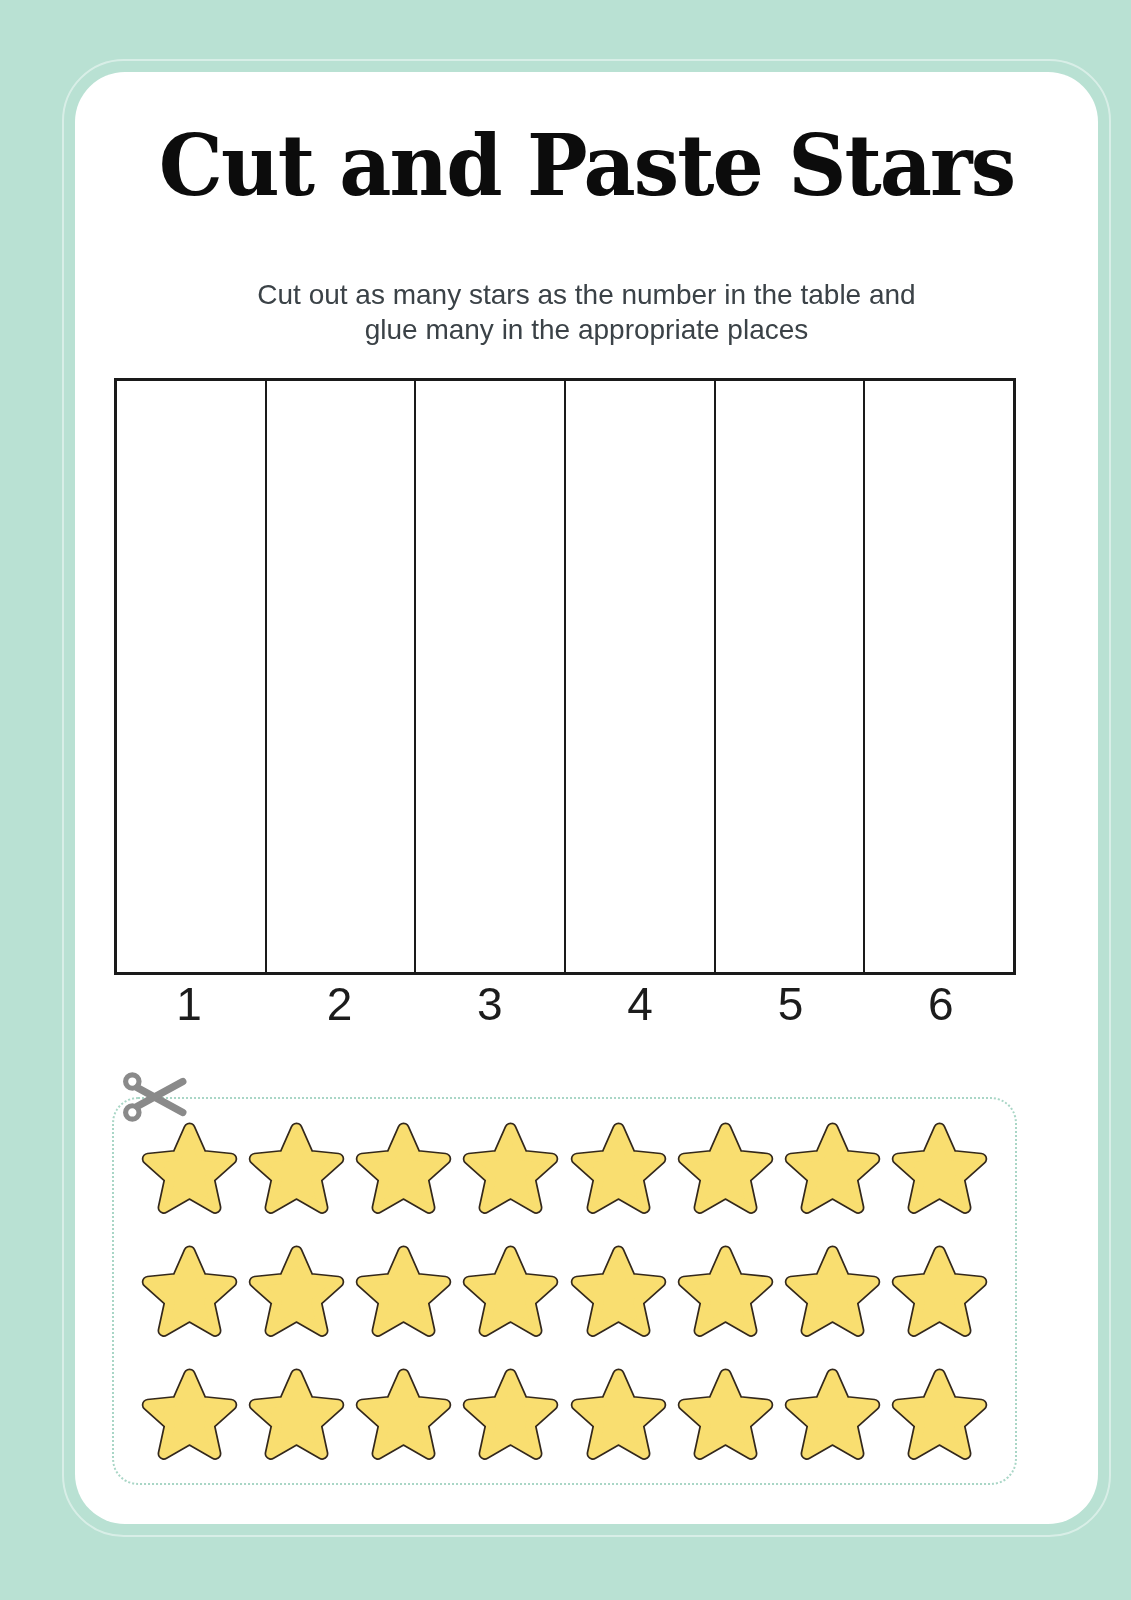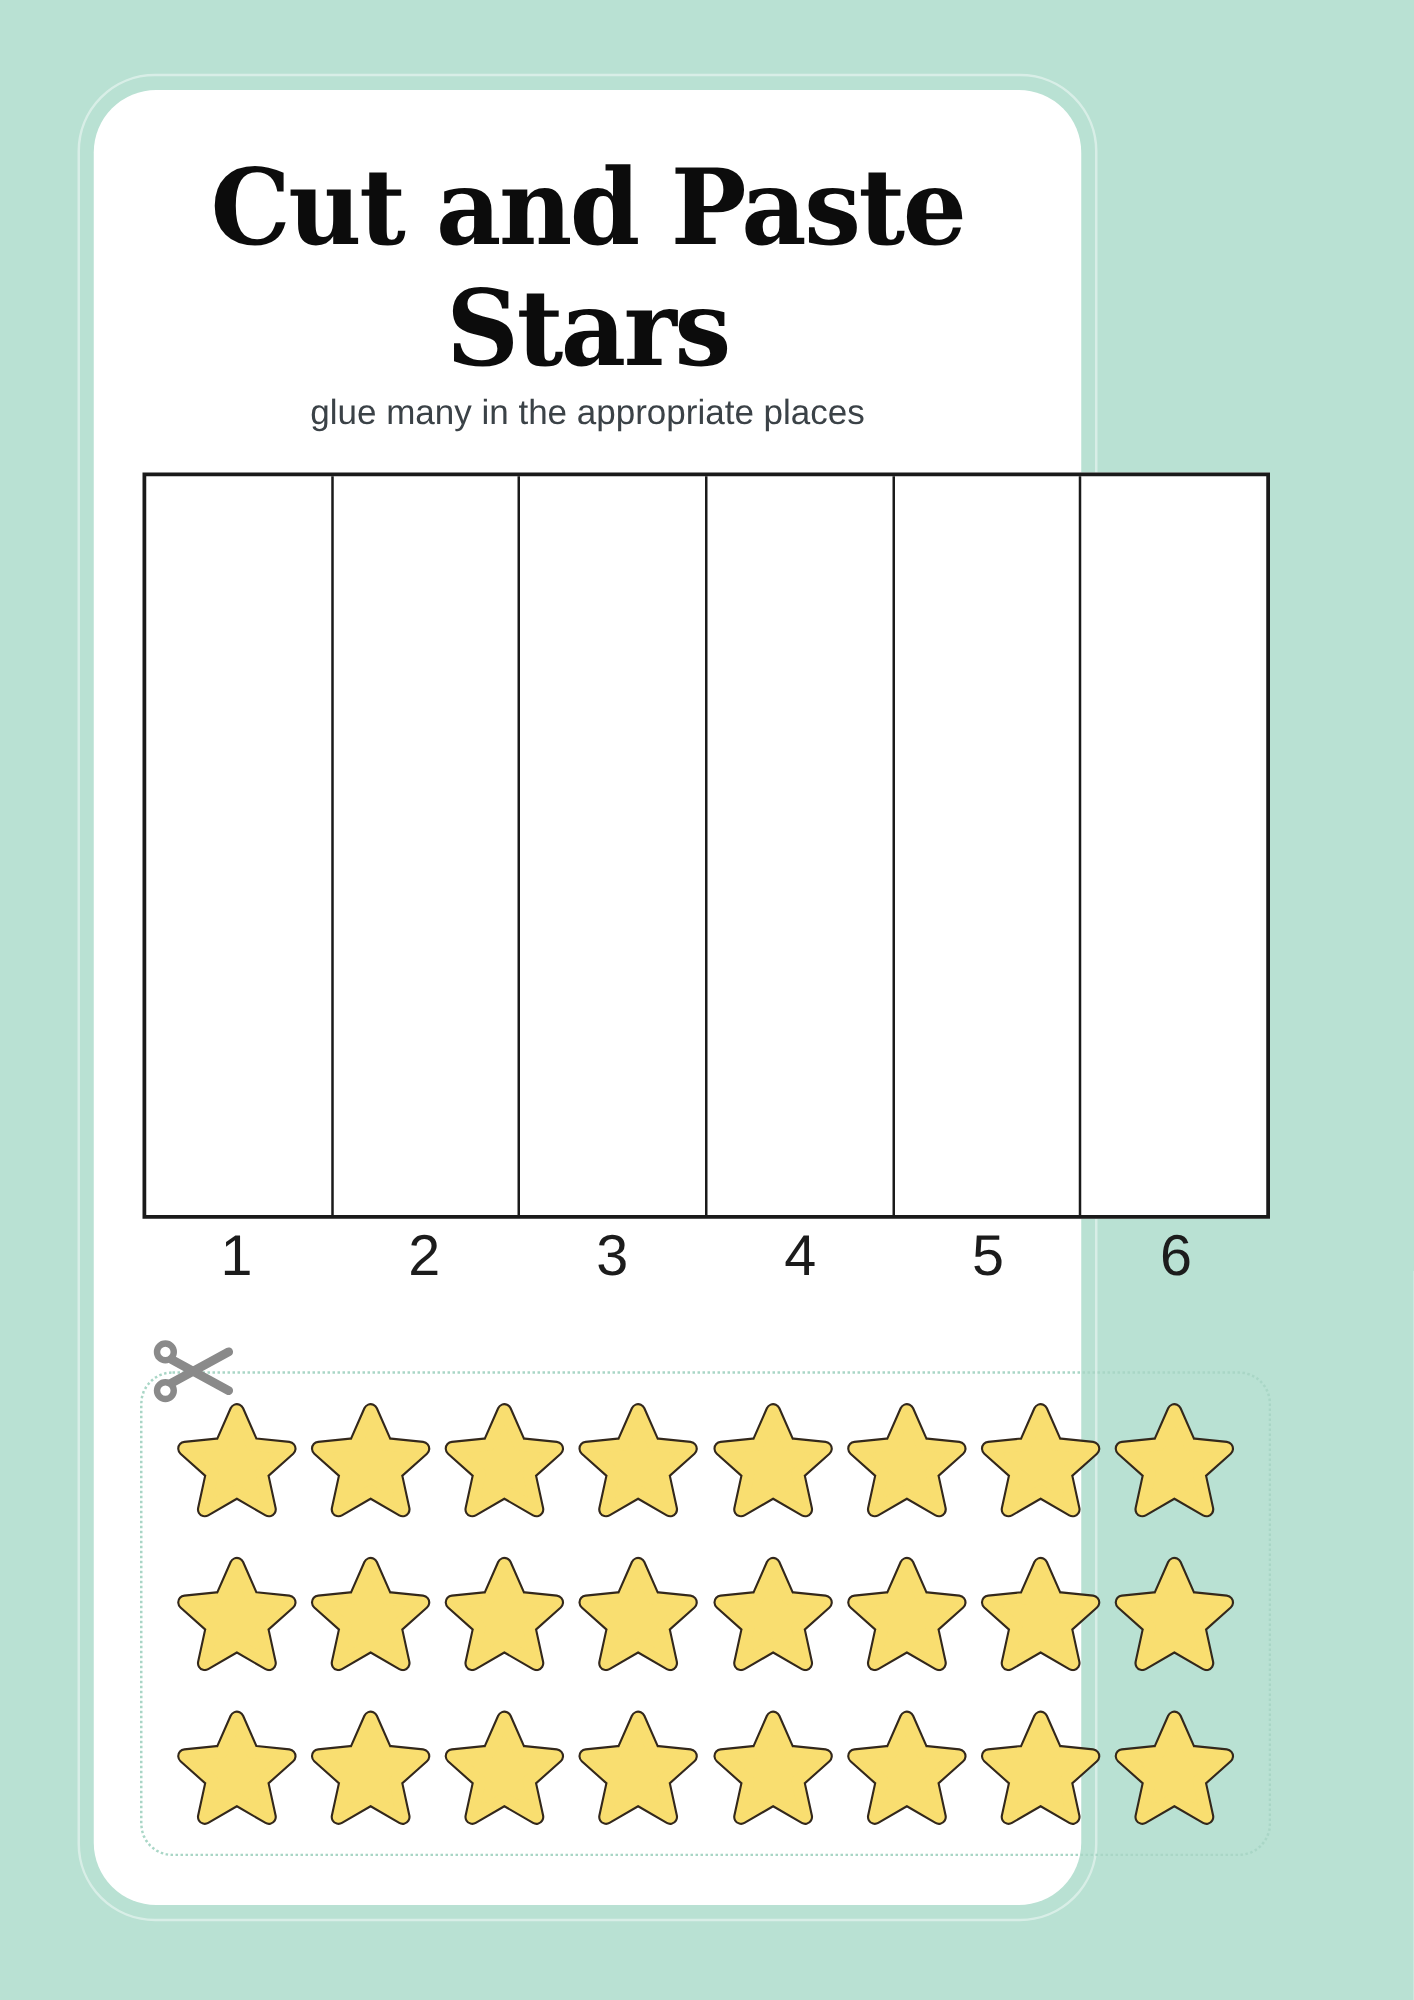--- a/index.html
+++ b/index.html
@@ -11,21 +11,21 @@
     height: 1600px;
     position: relative;
     background: #b9e1d3;
     overflow: hidden;
     font-family: "Liberation Sans", sans-serif;
   }
   .card {
     position: absolute;
     left: 75px;
     top: 72px;
-    width: 790px;
+    width: 1023px;
     height: 1452px;
     background: #ffffff;
     border-radius: 50px;
   }
   
   .card::before {
     content: "";
     position: absolute;
     inset: -13px;
     border: 2px solid rgba(255, 255, 255, 0.45);
@@ -119,21 +119,21 @@
   }
 </style>
 </head>
 <body>
 
 <div class="card">
 
   <h1 class="title">Cut and Paste Stars</h1>
 
   <p class="instructions">
-    <br>
+    <span>Cut out as many stars as the number in the table and</span><br>
     <span>glue many in the appropriate places</span>
   </p>
 
   <div class="paste-table">
     <div class="paste-cell"></div>
     <div class="paste-cell"></div>
     <div class="paste-cell"></div>
     <div class="paste-cell"></div>
     <div class="paste-cell"></div>
     <div class="paste-cell"></div>

